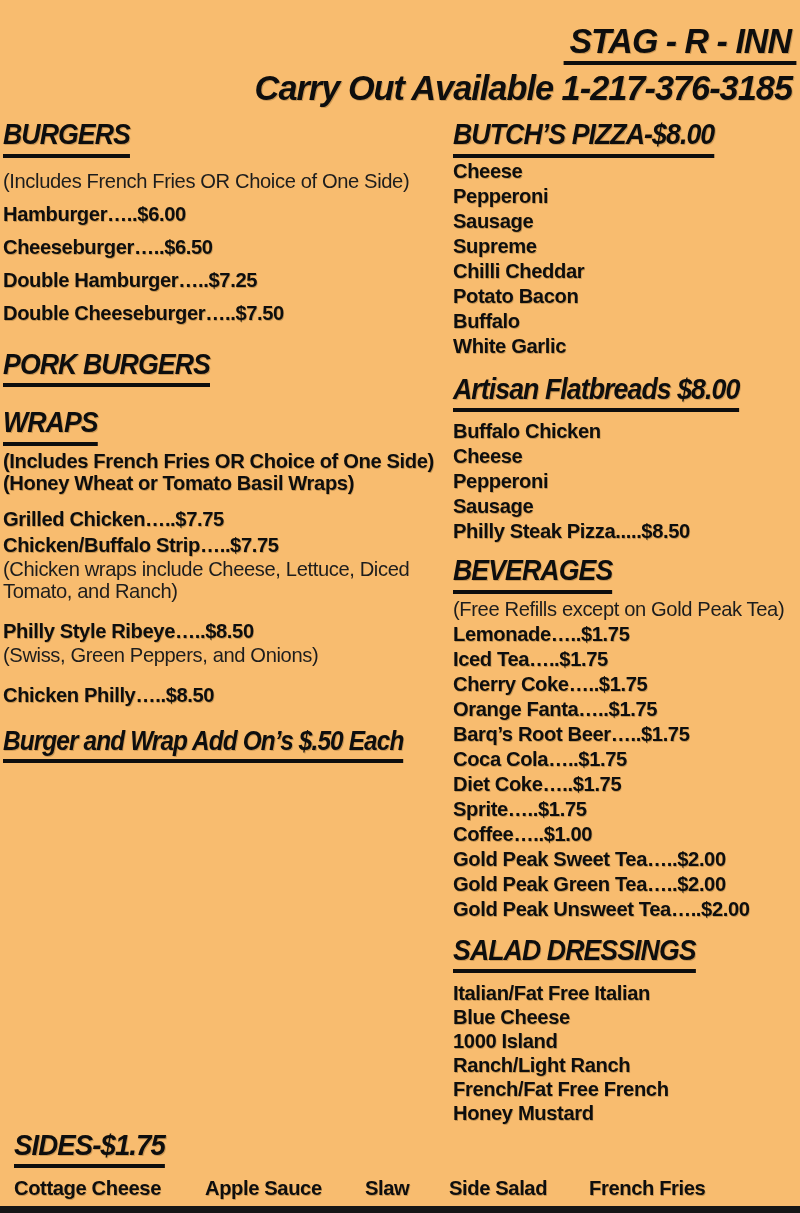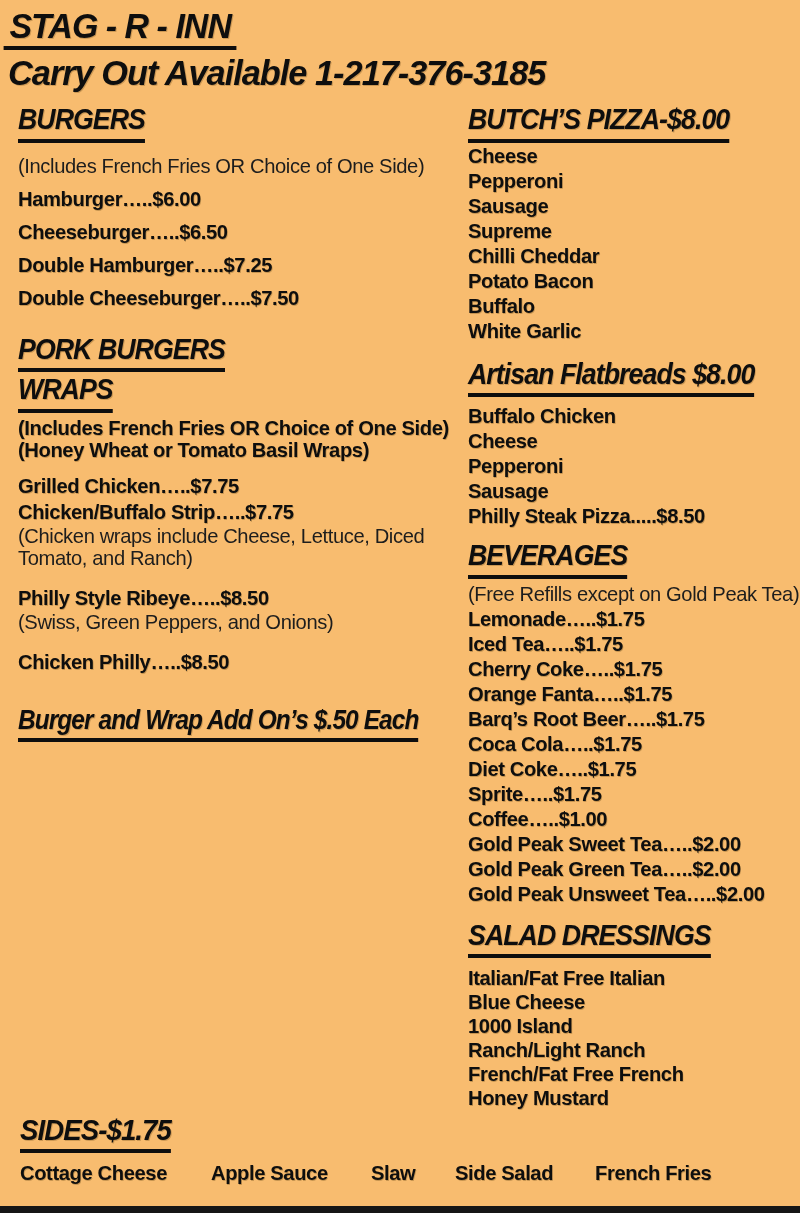--- a/index.html
+++ b/index.html
@@ -5,38 +5,38 @@
   html,body{margin:0;padding:0;}
   .page{
     position:relative;
     width:800px;height:1213px;
     background:#F8BC6F;
     color:#0E0E0E;
     font-family:"Liberation Sans",sans-serif;
     overflow:hidden;
   }
   
-  .header{text-align:left;padding-top:6px;line-height:1.12;}
+  .header{text-align:right;padding-top:21px;line-height:1.12;}
   .title{
     display:inline-block;
     font-size:35px;font-weight:bold;font-style:italic;
     letter-spacing:-1px;
     border-bottom:4px solid #0E0E0E;
     padding:0 6px 1px 6px;
     transform:scaleX(.97);
     text-shadow:1px 1px 0 rgba(70,45,0,.25);
   }
   .subtitle{
     font-size:35px;font-weight:bold;font-style:italic;
     letter-spacing:-1px;margin-top:3px;
     transform:scaleX(.98);
     text-shadow:1px 1px 0 rgba(70,45,0,.25);
   }
   
-  .columns{display:flex;padding:10px 8px 0 18px;}
+  .columns{display:flex;padding:10px 8px 0 3px;}
   .col-left{width:448px;flex:none;}
   .col-right{flex:1;padding-left:2px;}
   section{margin:0;}
   h2{margin:0;line-height:1.22;}
   .ht{
     display:inline-block;
     font-size:29px;font-weight:bold;font-style:italic;
     letter-spacing:-1px;
     border-bottom:4px solid #0E0E0E;
     padding-bottom:1px;
@@ -58,32 +58,32 @@
   .gap-md{margin-top:12px;}
   .gap-lg{margin-top:16px;}
   .lh33 .line{line-height:33px;}
   .lh37 .line{line-height:37px;}
   .lh26 .line{line-height:26px;}
   .lh25 .line{line-height:25px;}
   .lh24 .line{line-height:24px;}
   
   .sec-burgers .hrow{margin-bottom:6px;}
   .sec-burgers{margin-bottom:18px;}
-  .sec-pork{}
+  .sec-pork{margin-bottom:18px;}
   .sec-wraps .hrow{margin-bottom:4px;}
-  .sec-wraps{margin-bottom:28px;}
+  .sec-wraps{margin-bottom:16px;}
   .sec-addons .hrow{margin-bottom:10px;text-decoration:underline;}
   .sec-pizza{margin-bottom:14px;}
   .sec-flatbreads .hrow{margin-bottom:6px;}
   .sec-flatbreads{margin-bottom:10px;}
   .sec-beverages .hrow{margin-bottom:2px;}
   .sec-beverages{margin-bottom:12px;}
   .sec-dressings .hrow{margin-bottom:8px;}
   
-  .sides{padding:2px 8px 0 20px;}
+  .sides{padding:2px 8px 0 14px;}
   .sides .hrow{margin-bottom:6px;}
   .sides .ht{font-size:30px;}
   .sides-desc .line{font-size:20px;line-height:26px;}
   .sides-row{display:flex;gap:38px;margin-top:2px;}
   .sides-row .line{line-height:27px;}
   
   .footer-bar{position:absolute;left:0;right:0;bottom:0;height:7px;background:#161616;}
 </style>
 </head>
 <body>

